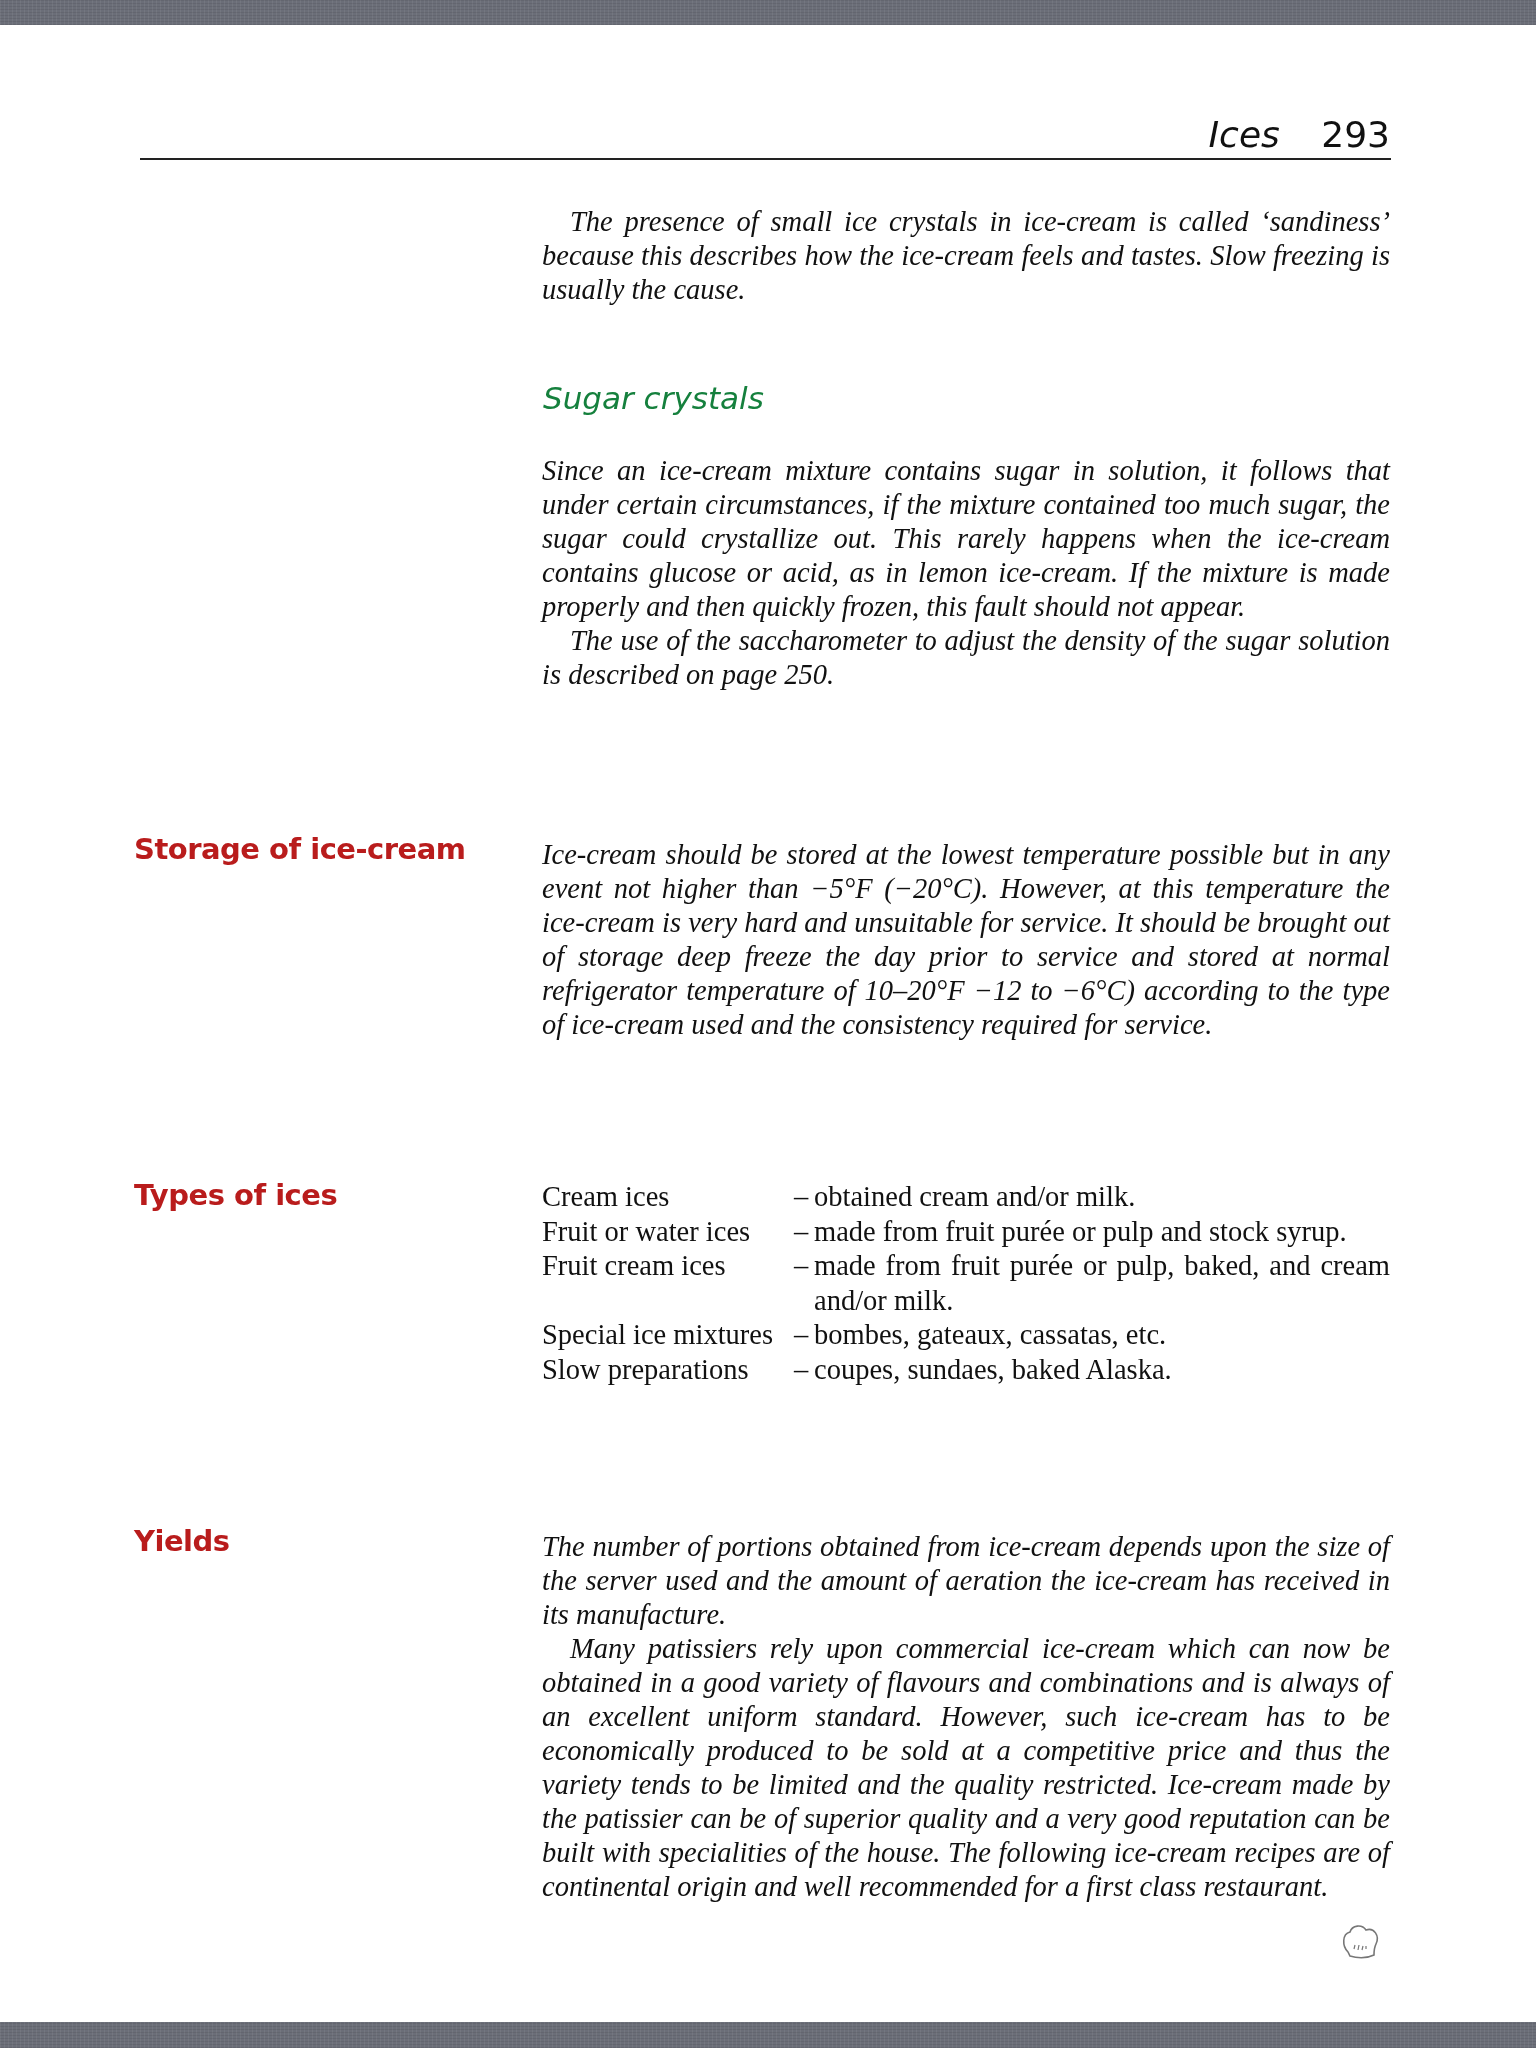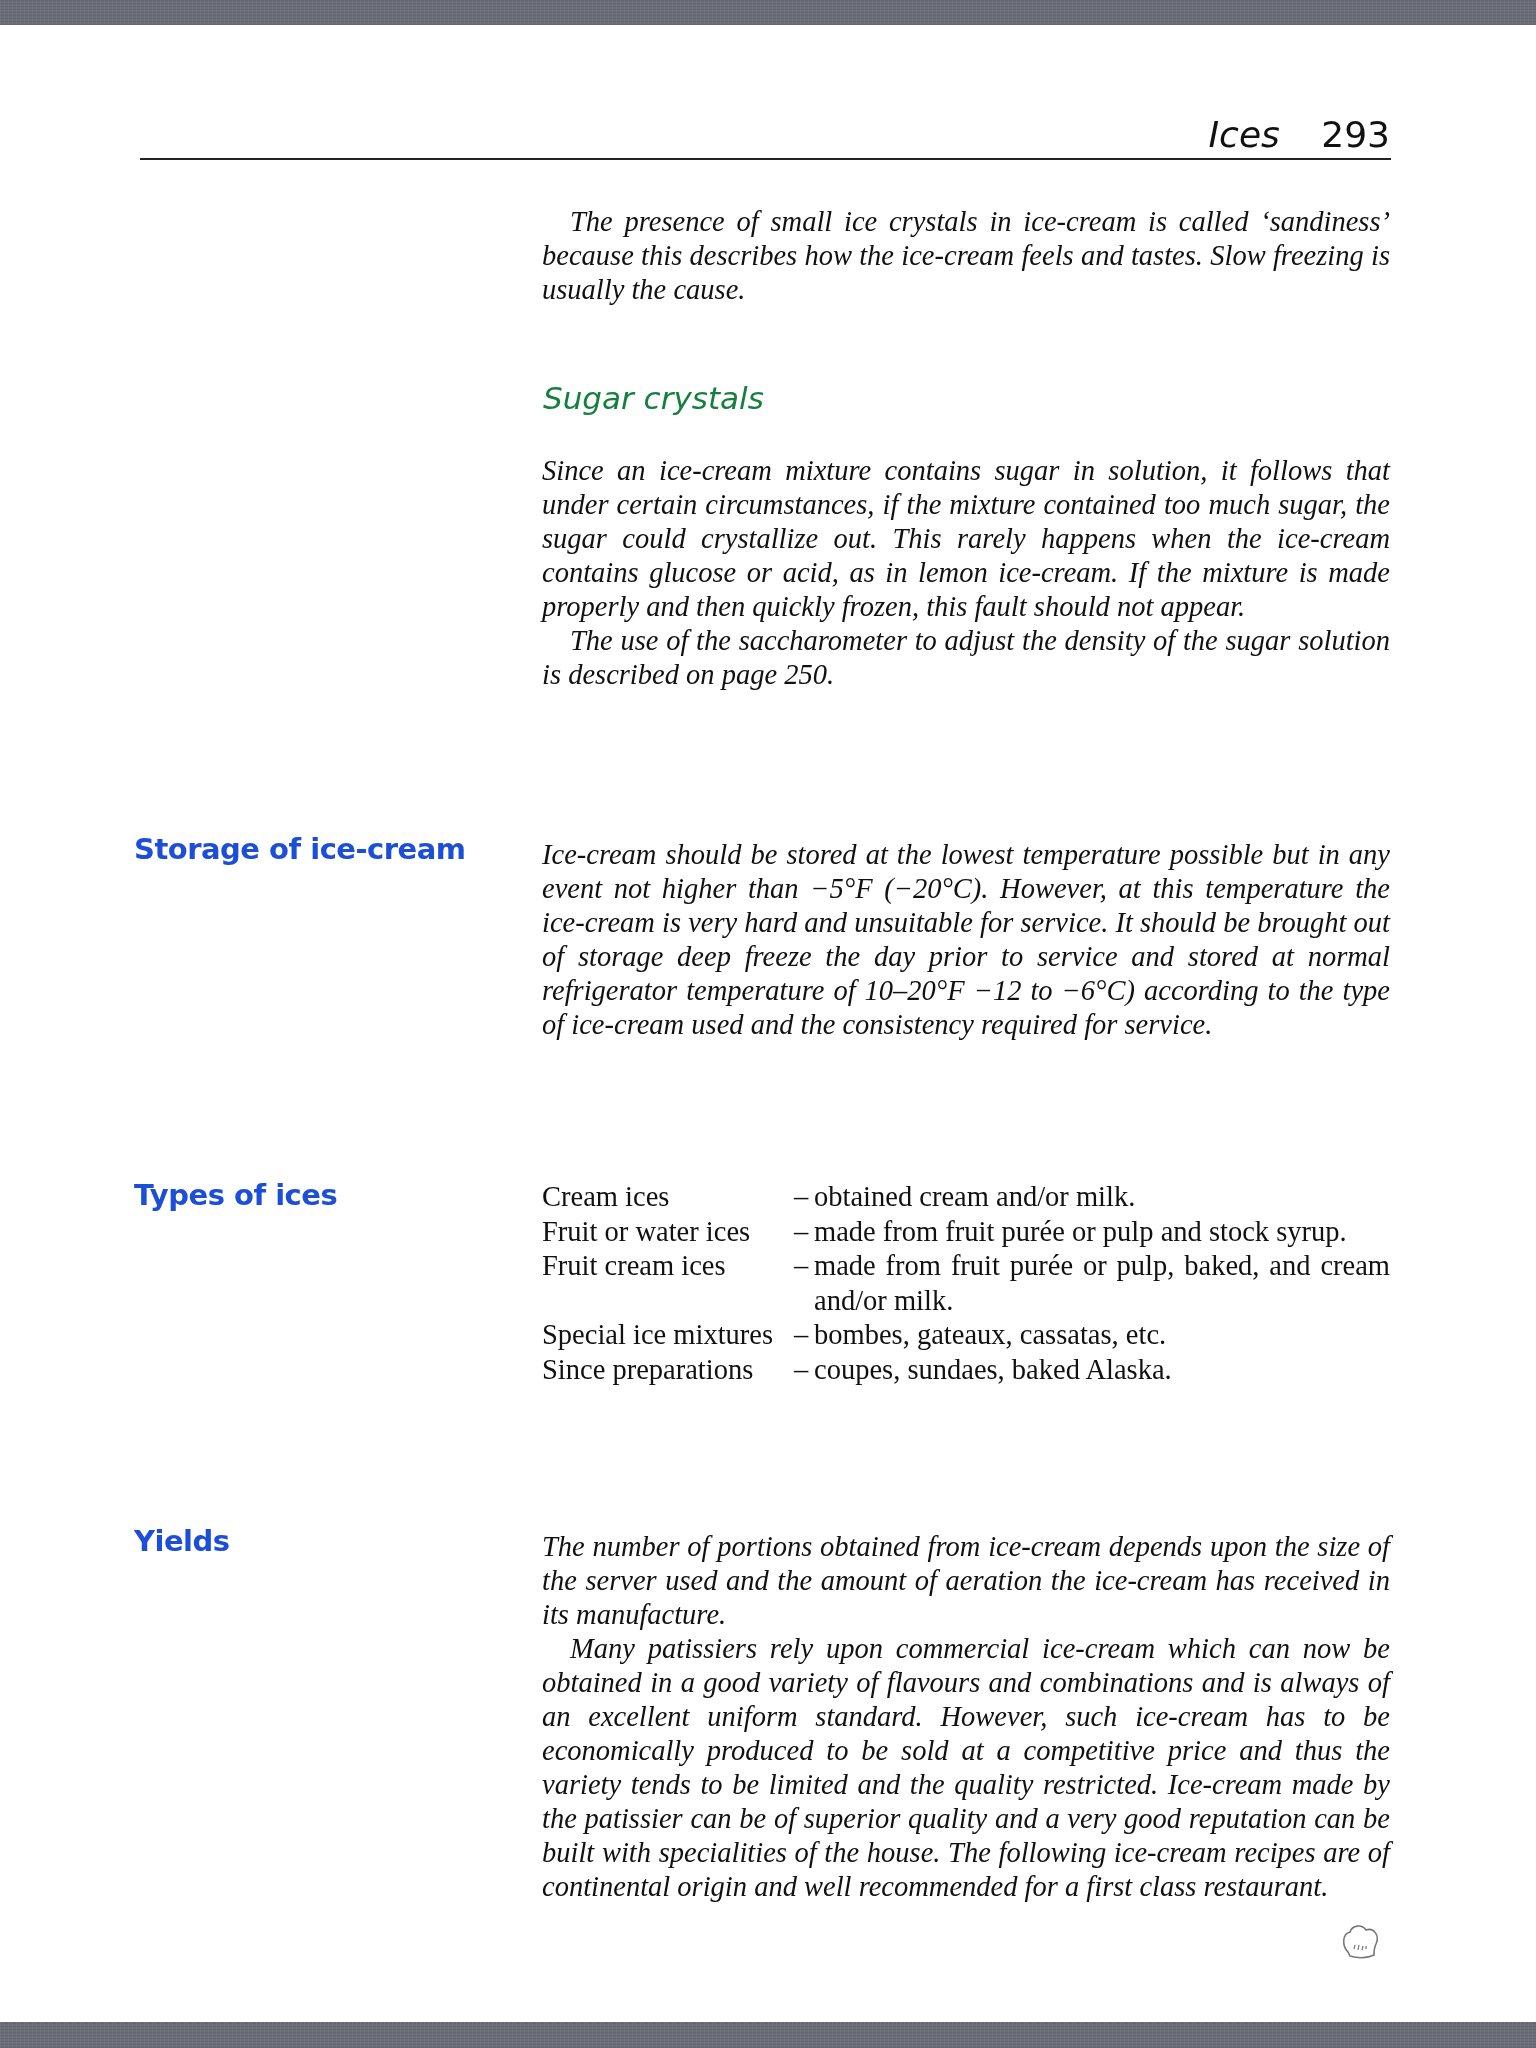--- a/index.html
+++ b/index.html
@@ -41,21 +41,21 @@
 
     .subhead {
       position: absolute; left: 543px; top: 380px;
       font-family: "DejaVu Sans", "Liberation Sans", sans-serif;
       font-style: italic; font-size: 31px; color: #15803d; text-align: center;
     }
 
     .side-head {
       position: absolute; left: 134px;
       font-family: "DejaVu Sans", "Liberation Sans", sans-serif;
-      font-weight: bold; font-size: 29px; color: #1d4ed8;
+      font-weight: bold; font-size: 29px; color: #b91c1c;
       letter-spacing: -0.5px;
     }
 
     .types {
       position: absolute; left: 542px; top: 1180px; width: 848px;
       font-size: 28.5px; line-height: 34.5px;
     }
     .types .row { display: flex; }
     .types .term { width: 252px; flex: none; white-space: nowrap; }
     .types .dash { width: 20px; flex: none; }
@@ -108,21 +108,21 @@
     <span class="term">Fruit cream ices</span>
     <span class="dash">–</span>
     <span class="def">made from fruit purée or pulp, baked, and cream and/or milk.</span>
   </div>
   <div class="row">
     <span class="term">Special ice mixtures</span>
     <span class="dash">–</span>
     <span class="def">bombes, gateaux, cassatas, etc.</span>
   </div>
   <div class="row">
-    <span class="term">Since preparations</span>
+    <span class="term">Slow preparations</span>
     <span class="dash">–</span>
     <span class="def">coupes, sundaes, baked Alaska.</span>
   </div>
 </div>
 
 <div class="side-head" style="top:1524px;">Yields</div>
 <div class="text-col" style="top:1530px;">
   <p>The number of portions obtained from ice-cream depends upon the size of the server used and the amount of aeration the ice-cream has received in its manufacture.</p>
   <p class="indent">Many patissiers rely upon commercial ice-cream which can now be obtained in a good variety of flavours and combinations and is always of an excellent uniform standard. However, such ice-cream has to be economically produced to be sold at a competitive price and thus the variety tends to be limited and the quality restricted. Ice-cream made by the patissier can be of superior quality and a very good reputation can be built with specialities of the house. The following ice-cream recipes are of continental origin and well recommended for a first class restaurant.</p>
 </div>

